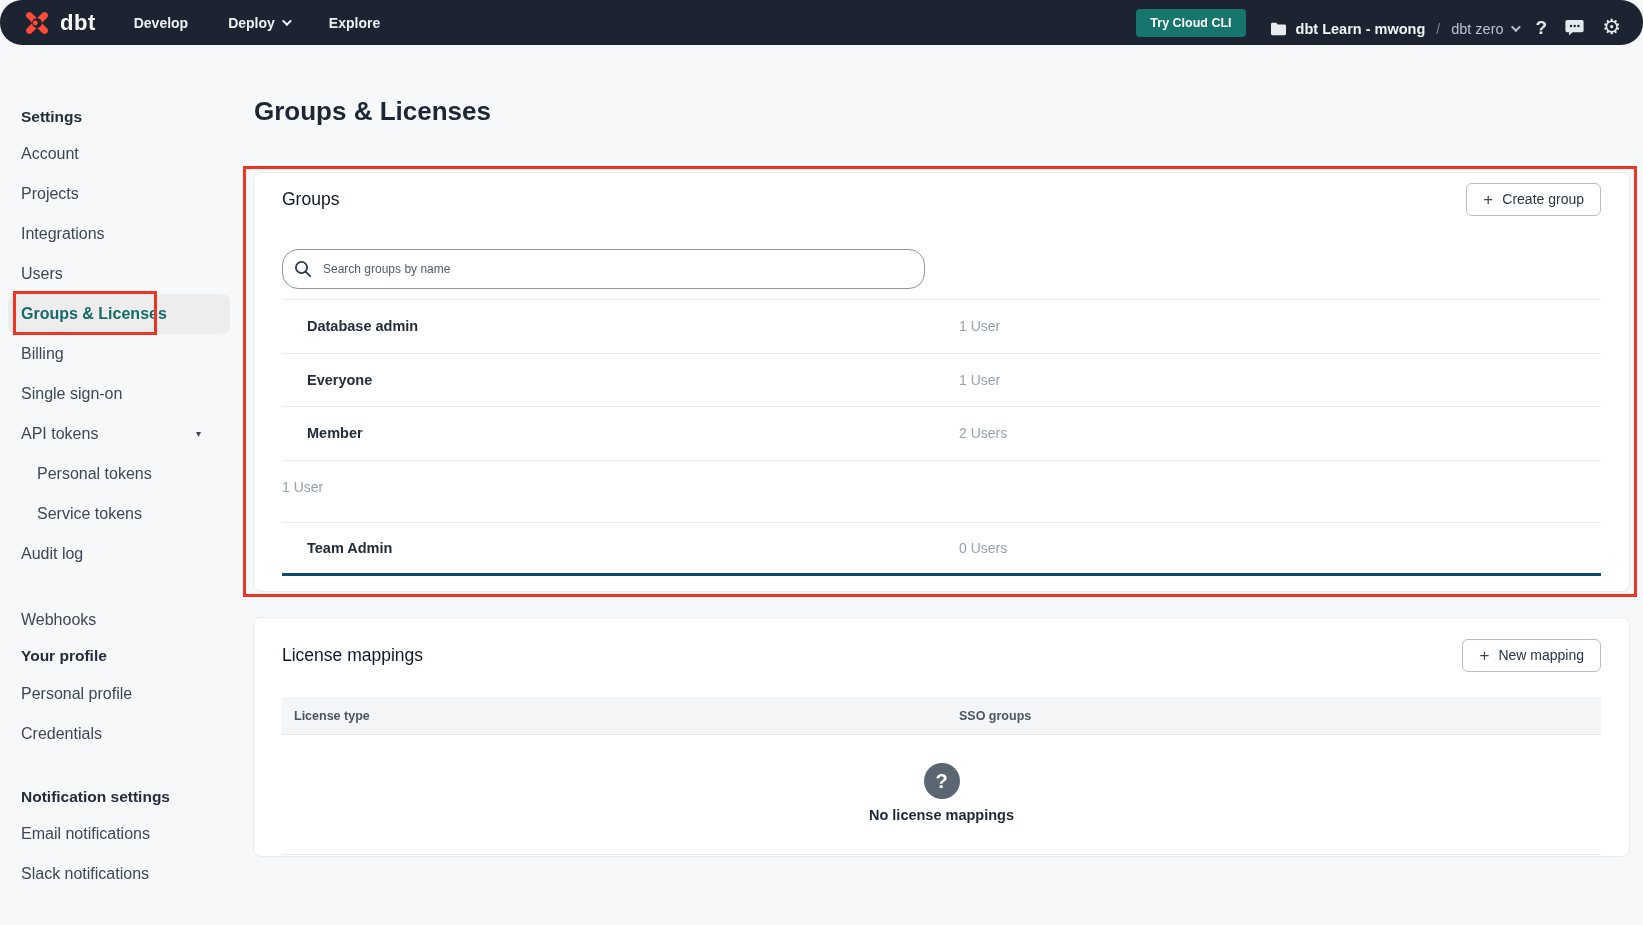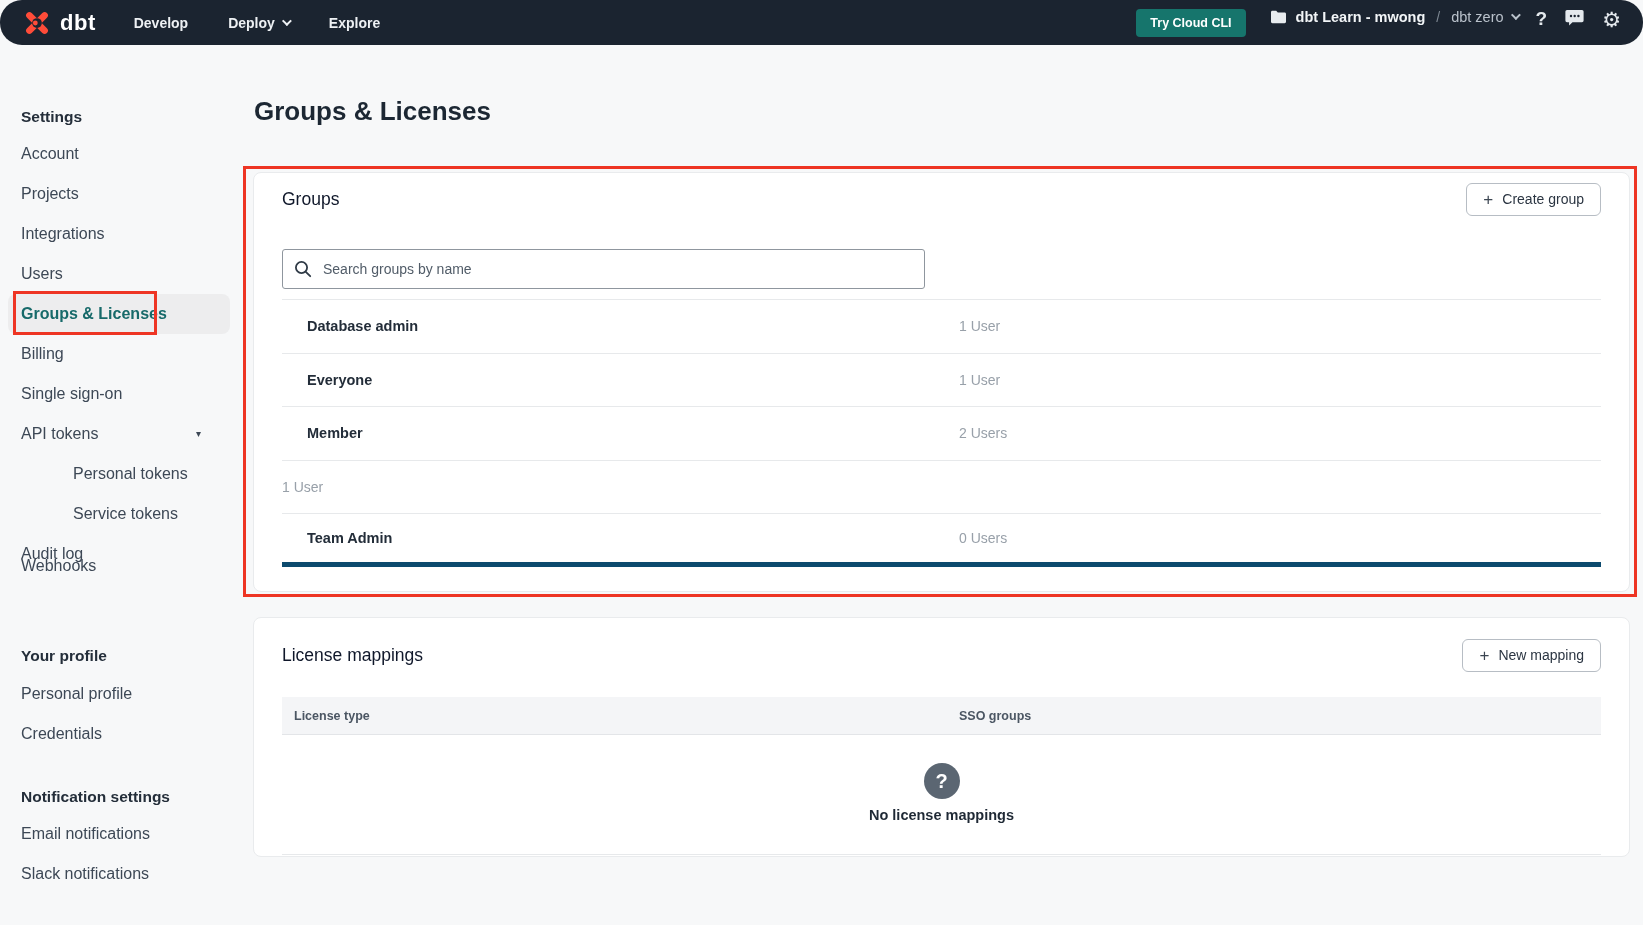--- a/index.html
+++ b/index.html
@@ -21,21 +21,21 @@
   }
   .brand { display:flex; align-items:center; gap:8px; margin-right:38px; }
   .brand-text { color:#ffffff; font-weight:bold; font-size:22px; letter-spacing:0.5px; }
   .nav-links { display:flex; align-items:center; gap:40px; }
   .nav-link { color:#eef1f4; font-size:14px; font-weight:bold; cursor:pointer; display:flex; align-items:center; gap:7px; }
   .chev {
     width:7px; height:7px; display:inline-block;
     border-right:2px solid currentColor; border-bottom:2px solid currentColor;
     transform:rotate(45deg) translateY(-2px);
   }
-  .nav-right { margin-left:auto; display:flex; align-items:flex-start; gap:18px; }
+  .nav-right { margin-left:auto; display:flex; align-items:flex-end; gap:18px; }
   .cli-btn {
     background:#16756c; color:#fff; border:none; border-radius:4px;
     font-family:inherit; font-size:12.5px; font-weight:bold;
     padding:7px 14px; cursor:pointer;
   }
   .acct { display:flex; align-items:center; gap:9px; margin-left:6px; }
   .acct-name { color:#f2f5f7; font-weight:bold; font-size:14.5px; }
   .acct-sep { color:#7e8893; font-size:14px; margin:0 2px; }
   .proj-name { color:#bac2cb; font-size:14.5px; display:flex; align-items:center; gap:7px; cursor:pointer; }
   .top-ico { color:#e4e9ed; font-size:19px; font-weight:bold; cursor:pointer; line-height:1; }
@@ -43,21 +43,21 @@
 
   
   .side-heading {
     position:absolute; left:21px; height:40px; line-height:40px;
     font-weight:bold; font-size:15.5px; color:#242e3a;
   }
   .side-item {
     position:absolute; left:21px; height:40px; line-height:40px;
     font-size:16px; color:#3d4856; cursor:pointer; white-space:nowrap;
   }
-  .side-item.sub { left:37px;margin-left:36px; }
+  .side-item.sub { left:37px; }
   .side-item.active { color:#176a6a; font-weight:bold; z-index:3; }
   .active-pill {
     position:absolute; left:8px; top:294px; width:222px; height:40px;
     background:#ededee; border-radius:8px; z-index:1;
   }
   .api-caret {
     position:absolute; left:196px; top:414px; height:40px; line-height:40px;
     font-size:10px; color:#3d4856; cursor:pointer; z-index:3;
   }
 
@@ -85,33 +85,33 @@
   .ghost-btn {
     height:33px; padding:0 16px; background:#fff; cursor:pointer;
     border:1px solid #b7bdc4; border-radius:6px;
     font-family:inherit; font-size:14px; color:#2b3542;
     display:flex; align-items:center; gap:9px;
   }
   .plus { font-size:17px; color:#3c4652; line-height:1; }
 
   .search-wrap { position:relative; margin-top:32px; width:643px; height:40px; }
   .search-input {
-    width:100%; height:100%; border:1px solid #8f969e; border-radius:3px;
-    padding:0 12px 0 40px; font-family:inherit; font-size:14px; color:#2a3440;
+    width:100%; height:100%; border:1px solid #8f969e; border-radius:16px;
+    padding:0 12px 0 40px; font-family:inherit; font-size:12px; color:#2a3440;
     background:#fff; outline:none;
   }
   .search-input::placeholder { color:#515c68; opacity:1; }
   .search-ico { position:absolute; left:12px; top:11px; }
 
   .rows { margin-top:10px; }
   .grow {
     display:grid; grid-template-columns:677px 1fr; align-items:center;
     height:53.6px; border-top:1px solid #e7e9eb; cursor:pointer;
   }
-  .grow:last-child { border-bottom:5px solid #0c4a6e; }
+  .grow:last-child { border-bottom:3px solid #0c4a6e;margin-top:9px; }
   .grow .gname { padding-left:25px; font-weight:bold; font-size:14.5px; color:#232d39; }
   .grow .gusers { font-size:14px; color:#98a0a9; }
 
   .lic-head {
     margin-top:25px; height:38px; background:#f4f5f7;
     border-bottom:1px solid #e3e5e8;
     display:grid; grid-template-columns:677px 1fr; align-items:center;
     font-size:12.5px; font-weight:bold; color:#4b5663;
   }
   .lic-head .c1 { padding-left:12px; }
@@ -190,21 +190,21 @@
   <div class="side-item" style="top:214px">Integrations</div>
   <div class="side-item" style="top:254px">Users</div>
   <div class="side-item active" style="top:294px">Groups &amp; Licenses</div>
   <div class="side-item" style="top:334px">Billing</div>
   <div class="side-item" style="top:374px">Single sign-on</div>
   <div class="side-item" style="top:414px">API tokens</div>
   <div class="api-caret">▾</div>
   <div class="side-item sub" style="top:454px">Personal tokens</div>
   <div class="side-item sub" style="top:494px">Service tokens</div>
   <div class="side-item" style="top:534px">Audit log</div>
-  <div class="side-item" style="top:546px">Webhooks</div>
+  <div class="side-item" style="top:600px">Webhooks</div>
 
   <div class="side-heading" style="top:636px">Your profile</div>
   <div class="side-item" style="top:674px">Personal profile</div>
   <div class="side-item" style="top:714px">Credentials</div>
 
   <div class="side-heading" style="top:777px">Notification settings</div>
   <div class="side-item" style="top:814px">Email notifications</div>
   <div class="side-item" style="top:854px">Slack notifications</div>
 </div>
 

